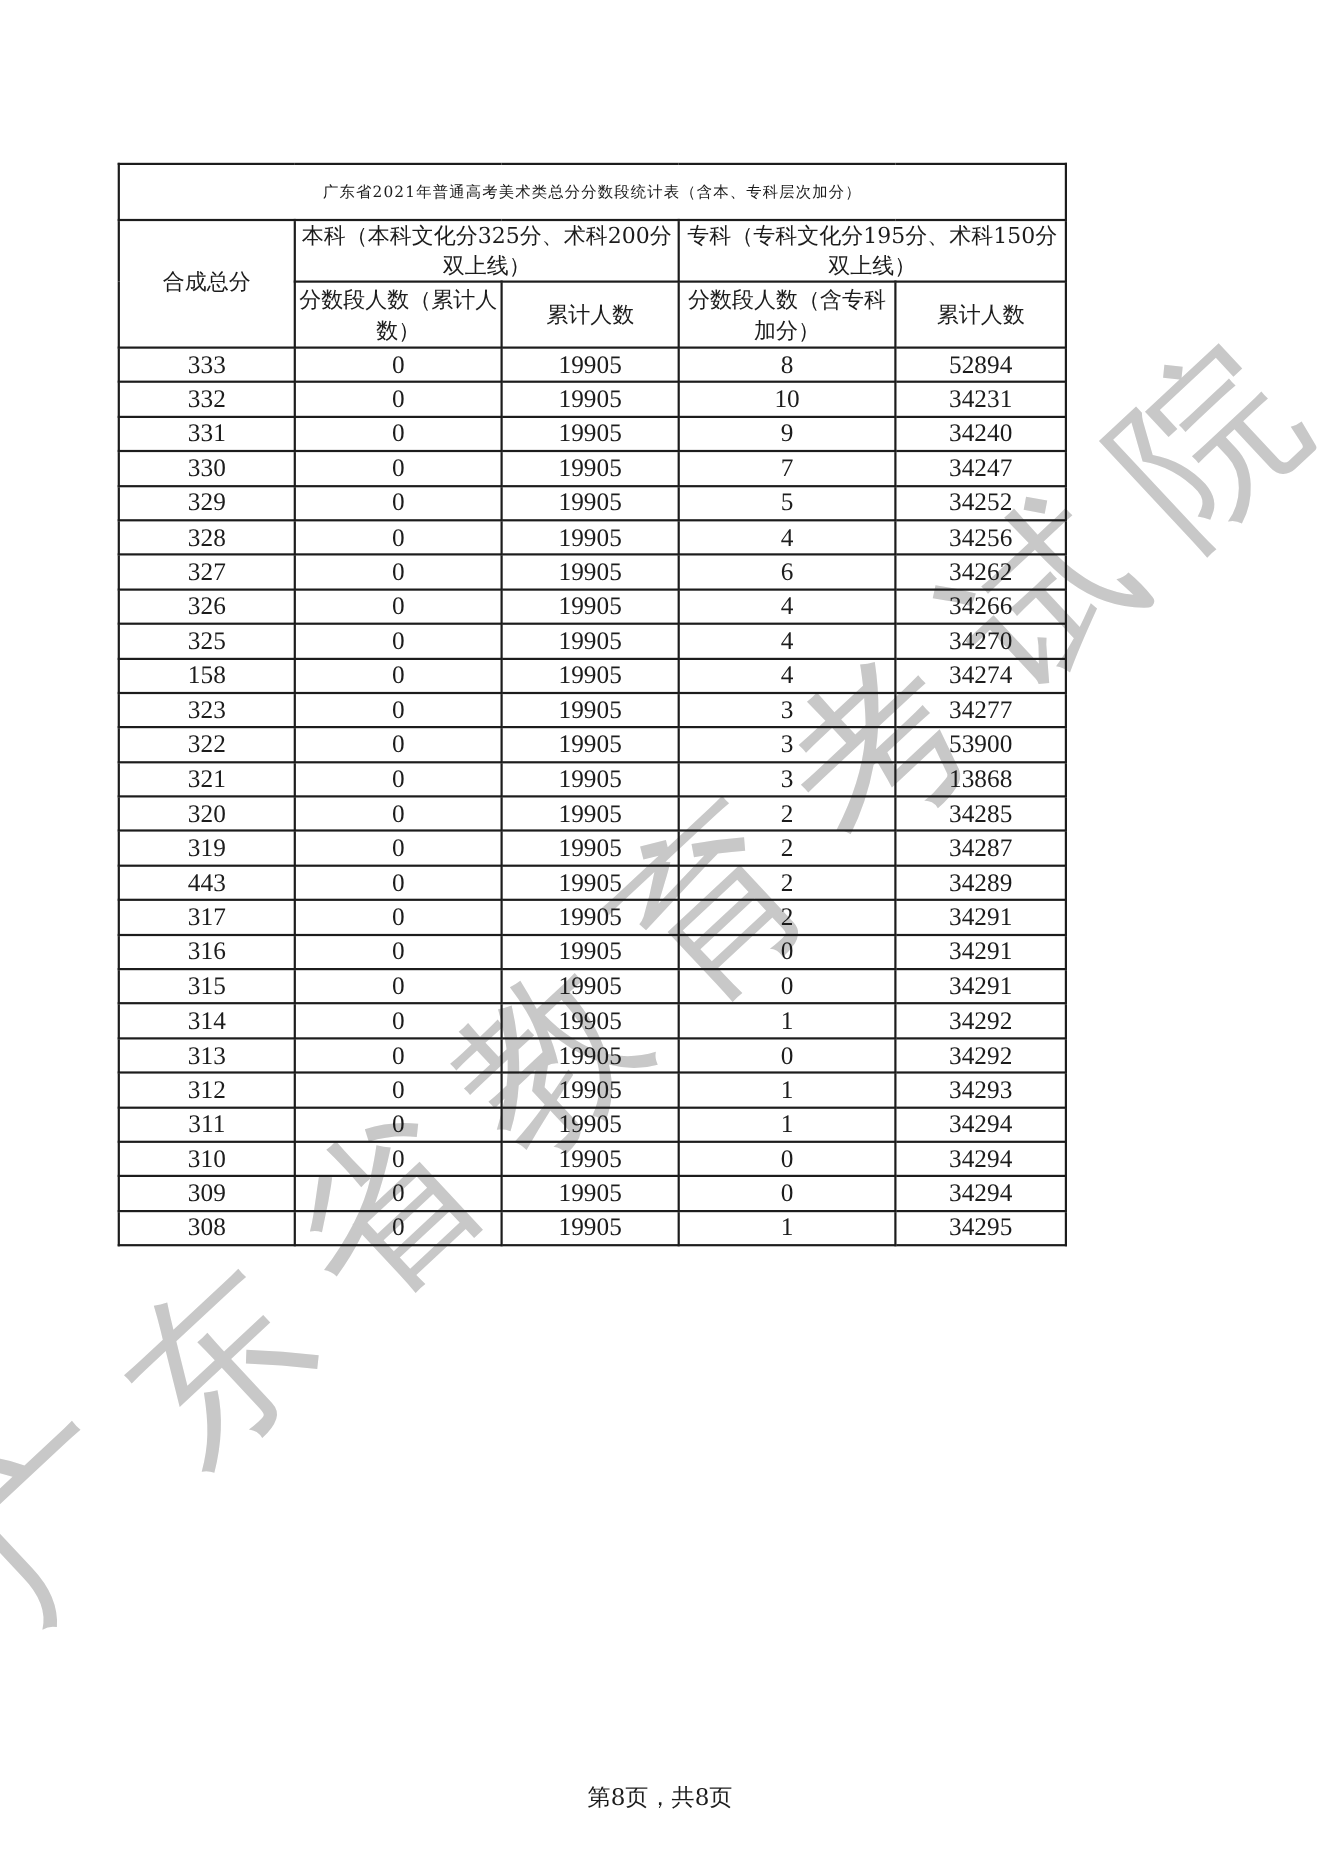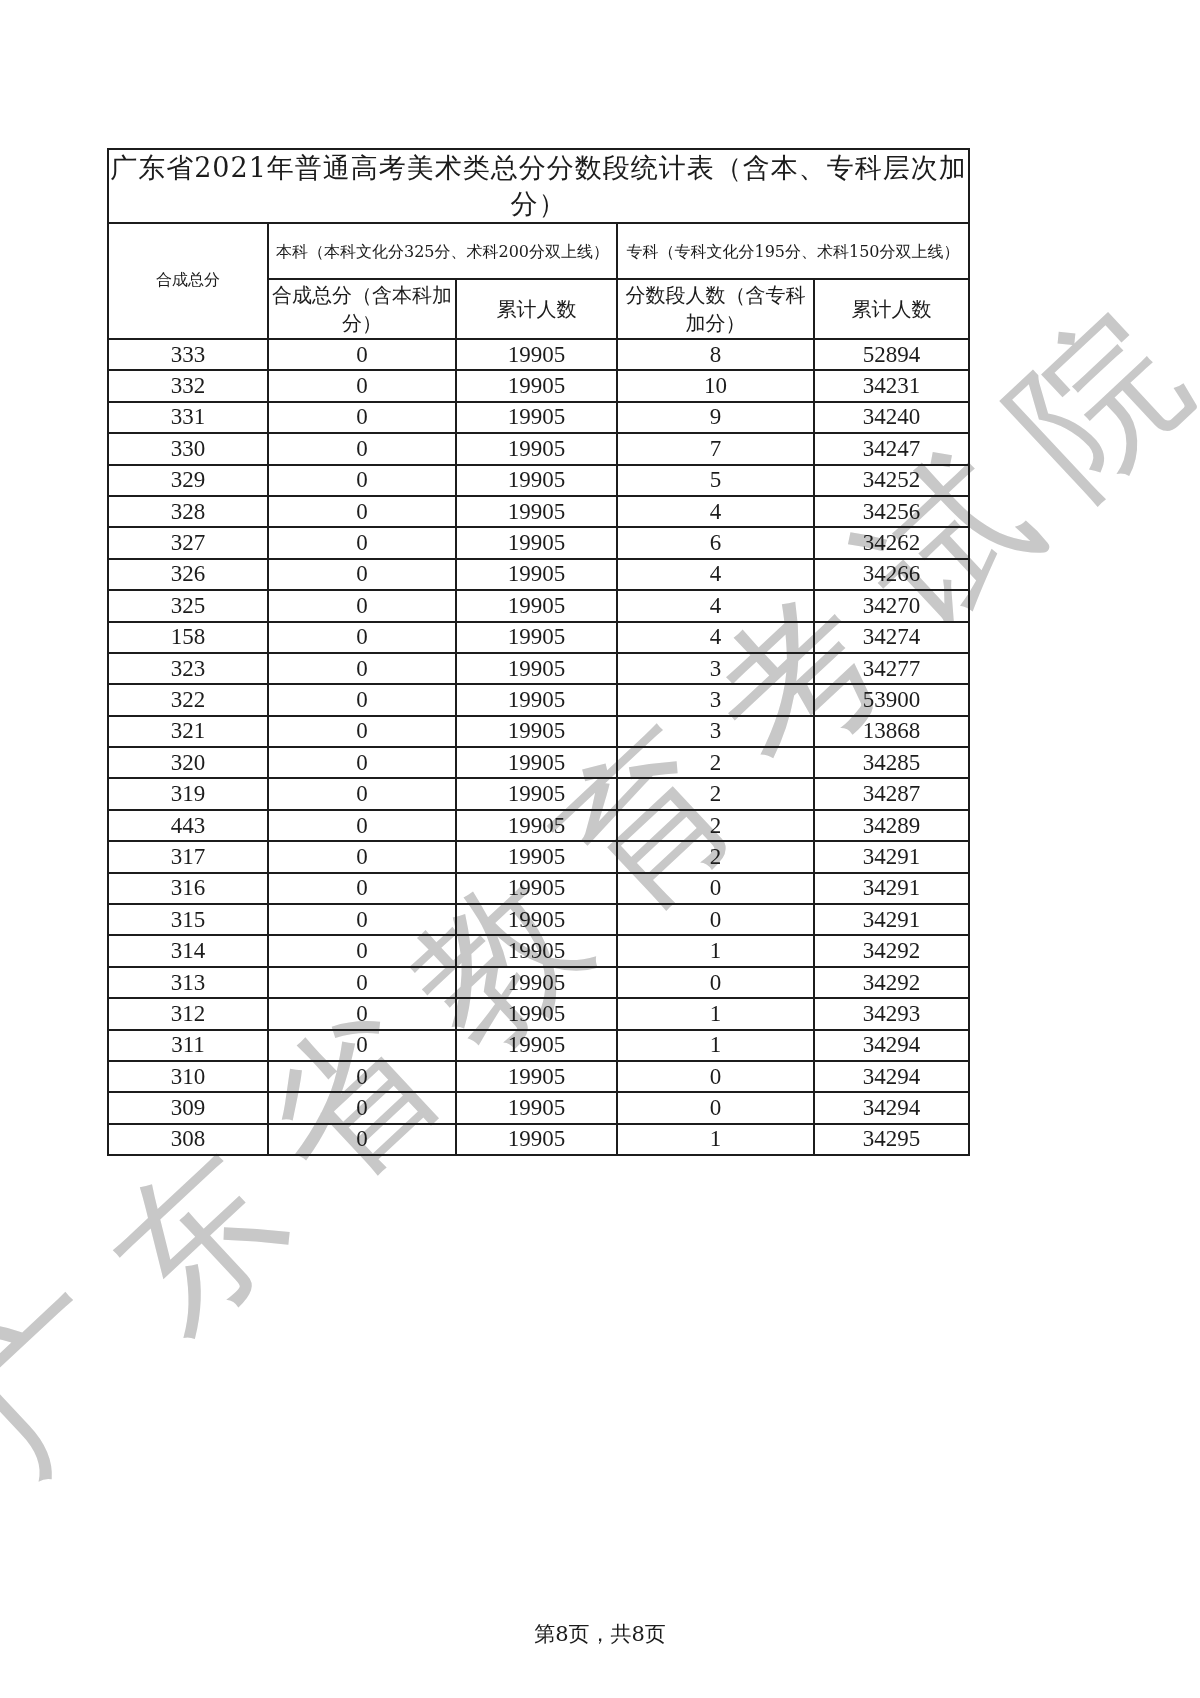--- a/index.html
+++ b/index.html
@@ -49,26 +49,26 @@
     vertical-align: middle;
     padding: 0;
     font-weight: normal;
     background: transparent;
     overflow: hidden;
   }
   table.score-table { border: 2px solid #1c1c1c; }
 
   .title-cell {
     height: 49px;
-    font-size: 27px;
+    font-size: 14px;
     letter-spacing: 1px;
   }
   .group-row th {
     height: 54px;
-    font-size: 16px;
+    font-size: 20px;
     line-height: 27px;
     margin-left: 44px;
   }
   .sub-row th {
     height: 58px;
     font-size: 20px;
     line-height: 28px;
   }
   .total-score-head {
     font-size: 20px;
@@ -112,21 +112,21 @@
   <thead>
     <tr>
       <th class="title-cell" colspan="5">广东省2021年普通高考美术类总分分数段统计表（含本、专科层次加分）</th>
     </tr>
     <tr class="group-row">
       <th rowspan="2" class="total-score-head">合成总分</th>
       <th colspan="2" class="group-head">本科（本科文化分325分、术科200分双上线）</th>
       <th colspan="2" class="group-head">专科（专科文化分195分、术科150分双上线）</th>
     </tr>
     <tr class="sub-row">
-      <th class="seg-head">合成总分（含本科加分）</th>
+      <th class="seg-head">分数段人数（累计人数）</th>
       <th>累计人数</th>
       <th class="seg-head">分数段人数（含专科加分）</th>
       <th>累计人数</th>
     </tr>
   </thead>
   <tbody class="data-body">
       <tr>
         <td>333</td>
         <td>0</td>
         <td>19905</td>

